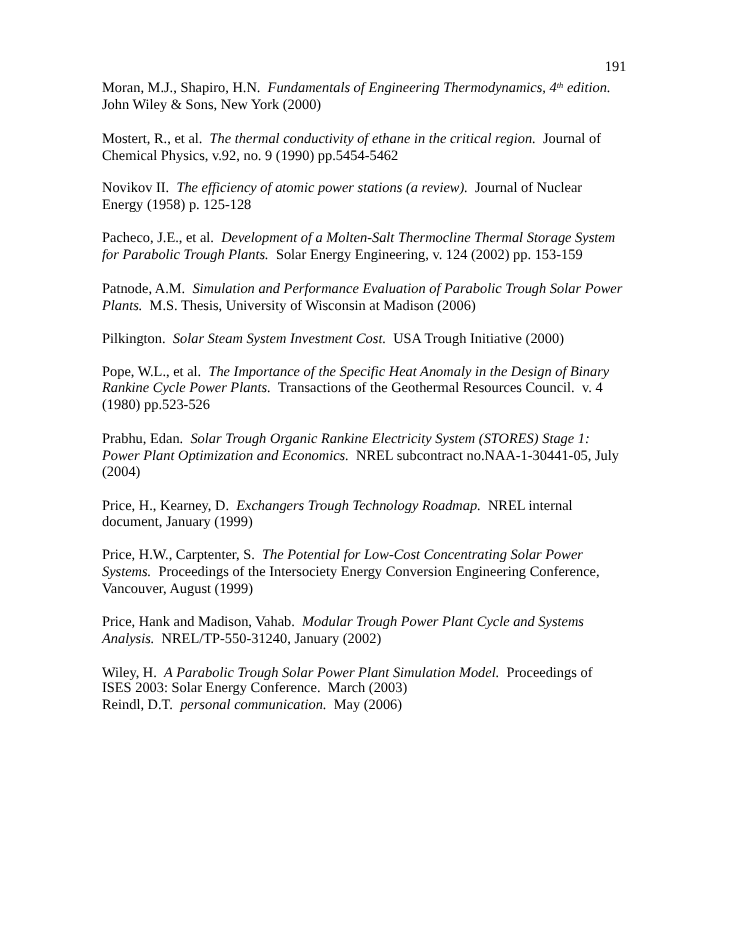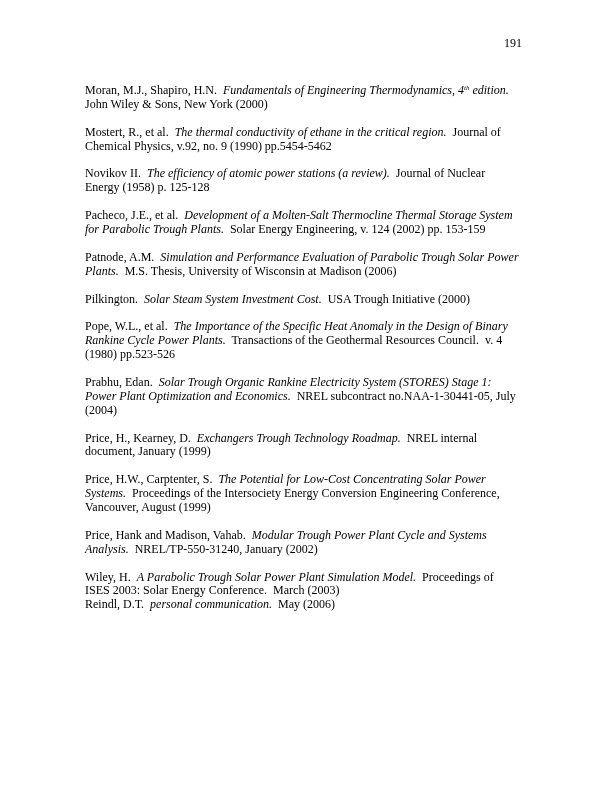--- a/index.html
+++ b/index.html
@@ -12,33 +12,34 @@
     height: 792px;
     position: relative;
     font-family: "Liberation Serif", "DejaVu Serif", serif;
     color: #000000;
   }
   .page {
     position: absolute;
     inset: 0;
     background: #ffffff;
     overflow: hidden;
+    margin-top: 12px;
   }
   .page-number {
     position: absolute;
     top: 37px;
     right: 90px;
     font-size: 12px;
     line-height: 13.9px;
     text-align: right;
   }
   .content {
     position: absolute;
     left: 85px;
-    top: 84px;
+    top: 55px;
     width: 436px;
     font-size: 12px;
     line-height: 13.9px;
   }
   .ref {
     margin: 13.9px 0 0 0;
     white-space: pre-wrap;
   }
   .ref:first-child,
   .ref.no-gap {

